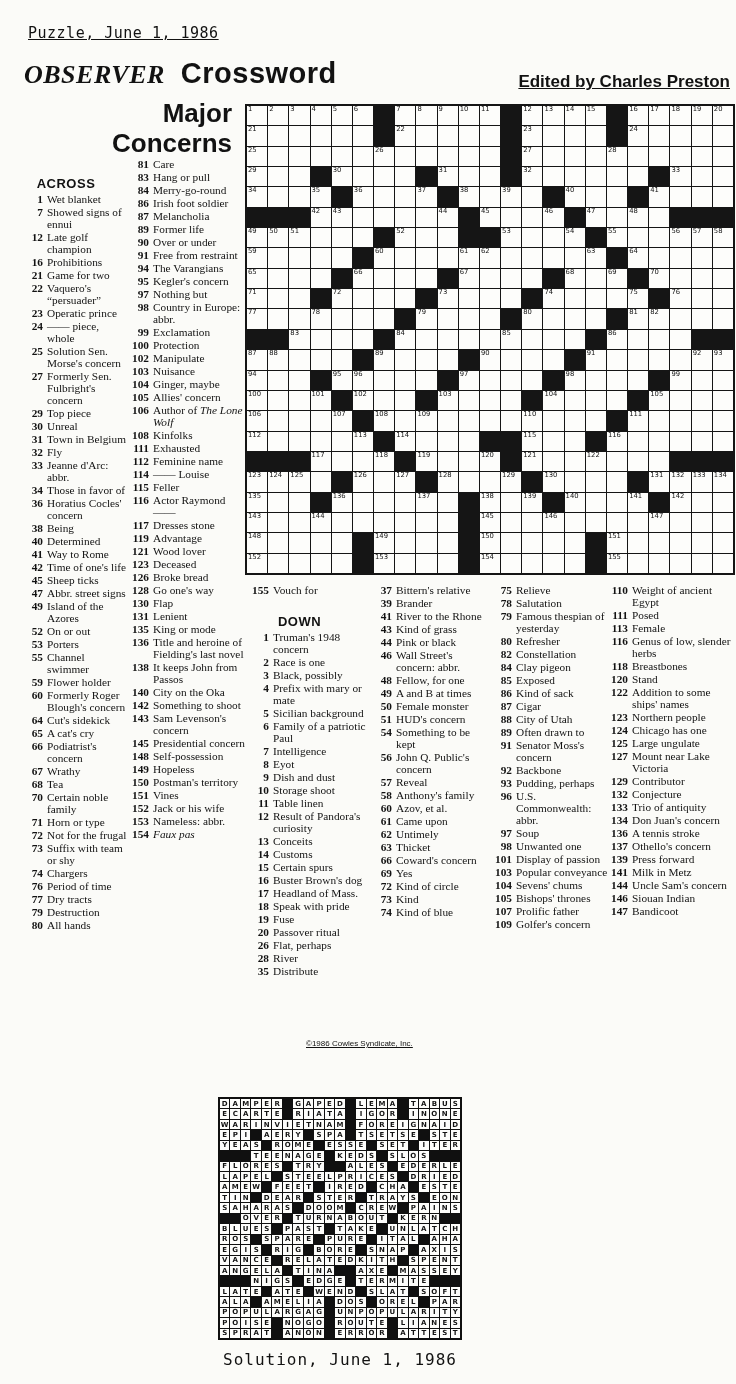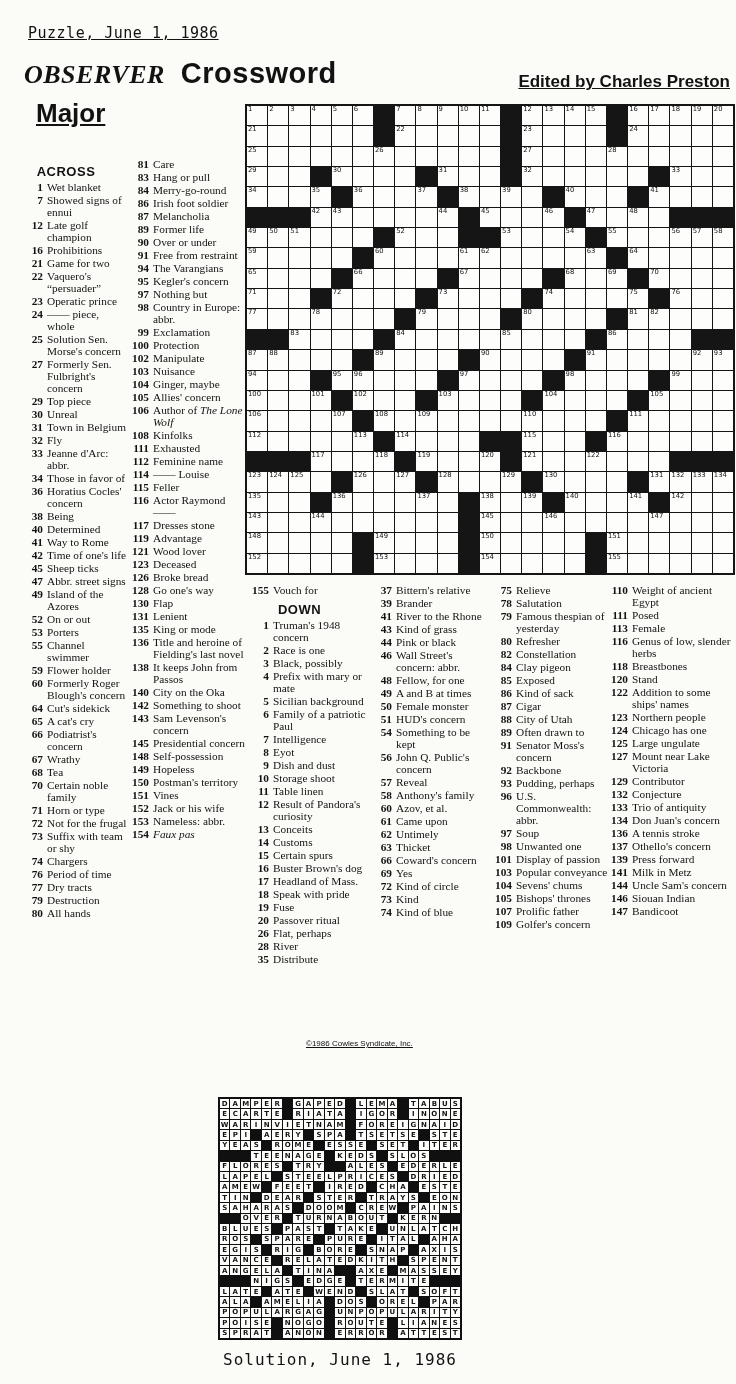--- a/index.html
+++ b/index.html
@@ -4,32 +4,32 @@
 <style>
   html,body{margin:0;padding:0;}
   body{width:736px;height:1384px;position:relative;background:#fbfbf8;color:#121212;
        font-family:"Liberation Serif",serif;overflow:hidden;}
   .abs{position:absolute;}
   .date-line{left:28px;top:24px;font:15px/18px "DejaVu Sans Mono",monospace;letter-spacing:.5px;text-decoration:underline;}
   .masthead{left:24px;top:58px;white-space:nowrap;}
   .observer{font:italic 900 26px/30px "Liberation Serif",serif;letter-spacing:.5px;}
   .crossword{font:900 29px/30px "Liberation Sans",sans-serif;letter-spacing:.5px;margin-left:12px;}
   .edited-by{right:6px;top:72px;font:bold 17px/20px "Liberation Sans",sans-serif;text-decoration:underline;}
-  .puzzle-title{left:36px;top:98px;width:196px;text-align:left;
-                font:bold 26px/30px "Liberation Sans",sans-serif;text-decoration:underline;}
+  .puzzle-title{left:36px;top:98px;width:196px;text-align:right;
+                font:bold 26px/30px "Liberation Sans",sans-serif;}
   
   .clue-col{font-size:11.3px;line-height:12px;}
   #colA{left:22px;top:158px;width:106px;}
   #colB{left:128px;top:158px;width:118px;}
   #colC{left:248px;top:584px;width:121px;}
   #colD{left:371px;top:584px;width:119px;}
   #colE{left:491px;top:584px;width:117px;}
   #colF{left:607px;top:584px;width:129px;}
   .list-head{font:bold 13px/15px "Liberation Sans",sans-serif;text-align:center;
-             padding-right:18px;margin:6px 0 2px 0;letter-spacing:.5px;}
+             padding-right:18px;margin:18px 0 2px 0;letter-spacing:.5px;}
   .clue{display:flex;margin-bottom:1px;}
   .clue .cn{flex:0 0 21px;text-align:right;padding-right:4px;font-weight:bold;}
   .clue .ct{flex:1;}
   
   #puzzle-grid{left:245px;top:104px;width:490px;height:471px;display:grid;
                grid-template-columns:repeat(23,1fr);grid-template-rows:repeat(23,1fr);
                background:#151515;gap:1px;padding:2px;box-sizing:border-box;}
   .pcell{background:#fdfdfb;position:relative;}
   .pcell.black{background:#151515;}
   .pnum{position:absolute;top:0;left:1px;font:6.8px/7.5px "DejaVu Sans",sans-serif;}
@@ -51,20 +51,21 @@
 
 <div class="abs masthead">
   <span class="observer">OBSERVER</span>
   <span class="crossword">Crossword</span>
 </div>
 
 <div class="abs edited-by">Edited by Charles Preston</div>
 
 <div class="abs puzzle-title">
   <div>Major</div>
+  <div>Concerns</div>
 </div>
 
 <div id="puzzle-grid" class="abs">
     <div class="pcell">
       <span class="pnum">1</span>
     </div>
     <div class="pcell">
       <span class="pnum">2</span>
     </div>
     <div class="pcell">

